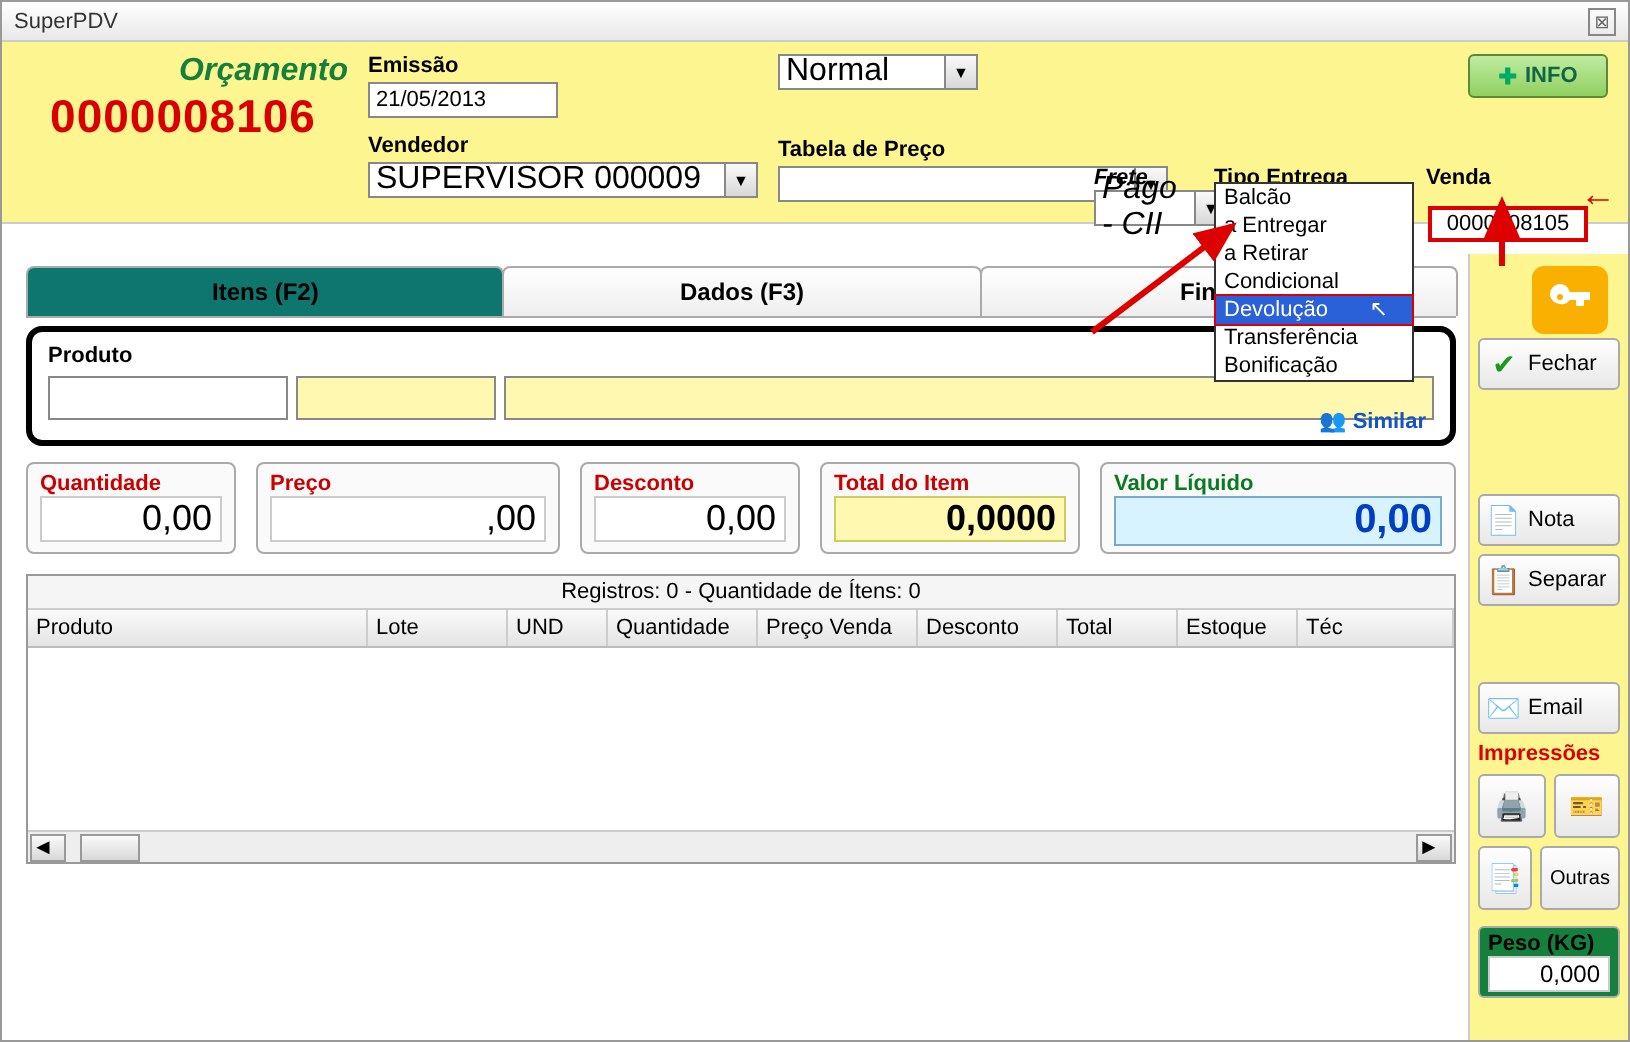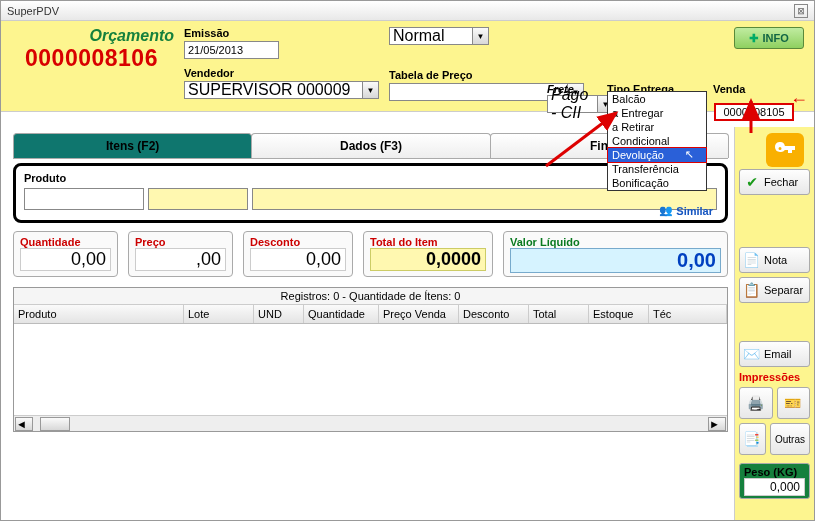--- a/index.html
+++ b/index.html
@@ -46,21 +46,21 @@
   .p-code { width:120px; background:#fff; }
   .p-mid { width:100px; background:#fff8b0; }
   .p-desc { flex:1; background:#fff8b0; }
   .similar-link { position:absolute; bottom:3px; right:12px; display:flex; gap:3px; align-items:center; font-size:11px; color:#1555c0; font-weight:bold; }
 
   .values-row { display:flex; gap:10px; margin-top:8px; }
   .vbox { border:1px solid #aaa; border-radius:4px; padding:4px 6px 3px 6px; background:#fafafa; }
   .vbox .vlabel { font-size:11px; font-weight:bold; }
   .vbox .vval { font-size:18px; text-align:right; padding:0 4px; }
   .qtd { width:105px; } .qtd .vlabel{ color:#c00; } .qtd .vval{ background:#fff; border:1px solid #ccc; }
-  .preco { width:105px; } .preco .vlabel{ color:#c00; } .preco .vval{ background:#fff; border:1px solid #ccc; }
+  .preco { width:152px; } .preco .vlabel{ color:#c00; } .preco .vval{ background:#fff; border:1px solid #ccc; }
   .desc { width:110px; } .desc .vlabel{ color:#c00; } .desc .vval{ background:#fff; border:1px solid #ccc; }
   .total { width:130px; } .total .vlabel{ color:#c00; } .total .vval{ background:#fff8b0; border:1px solid #cc6; color:#000; font-weight:bold; }
   .liq { flex:1; } .liq .vlabel{ color:#0a7a20; } .liq .vval{ background:#d6f3ff; border:1px solid #7ac; color:#0040c0; font-weight:bold; font-size:20px; }
 
   .grid { border:1px solid #999; margin-top:10px; height:145px; display:flex; flex-direction:column; background:#fff; }
   .grid-status { text-align:center; background:#f5f5f5; border-bottom:1px solid #ccc; padding:2px; font-size:11px; }
   .grid-head { display:flex; background:linear-gradient(#fafafa,#e4e4e4); border-bottom:1px solid #bbb; }
   .grid-head div { padding:3px 4px; font-size:11px; border-right:1px solid #ccc; white-space:nowrap; overflow:hidden; }
   .grid-body { flex:1; background:#fff; }
   .grid-scroll { height:16px; background:#eee; border-top:1px solid #ccc; display:flex; align-items:center; }

